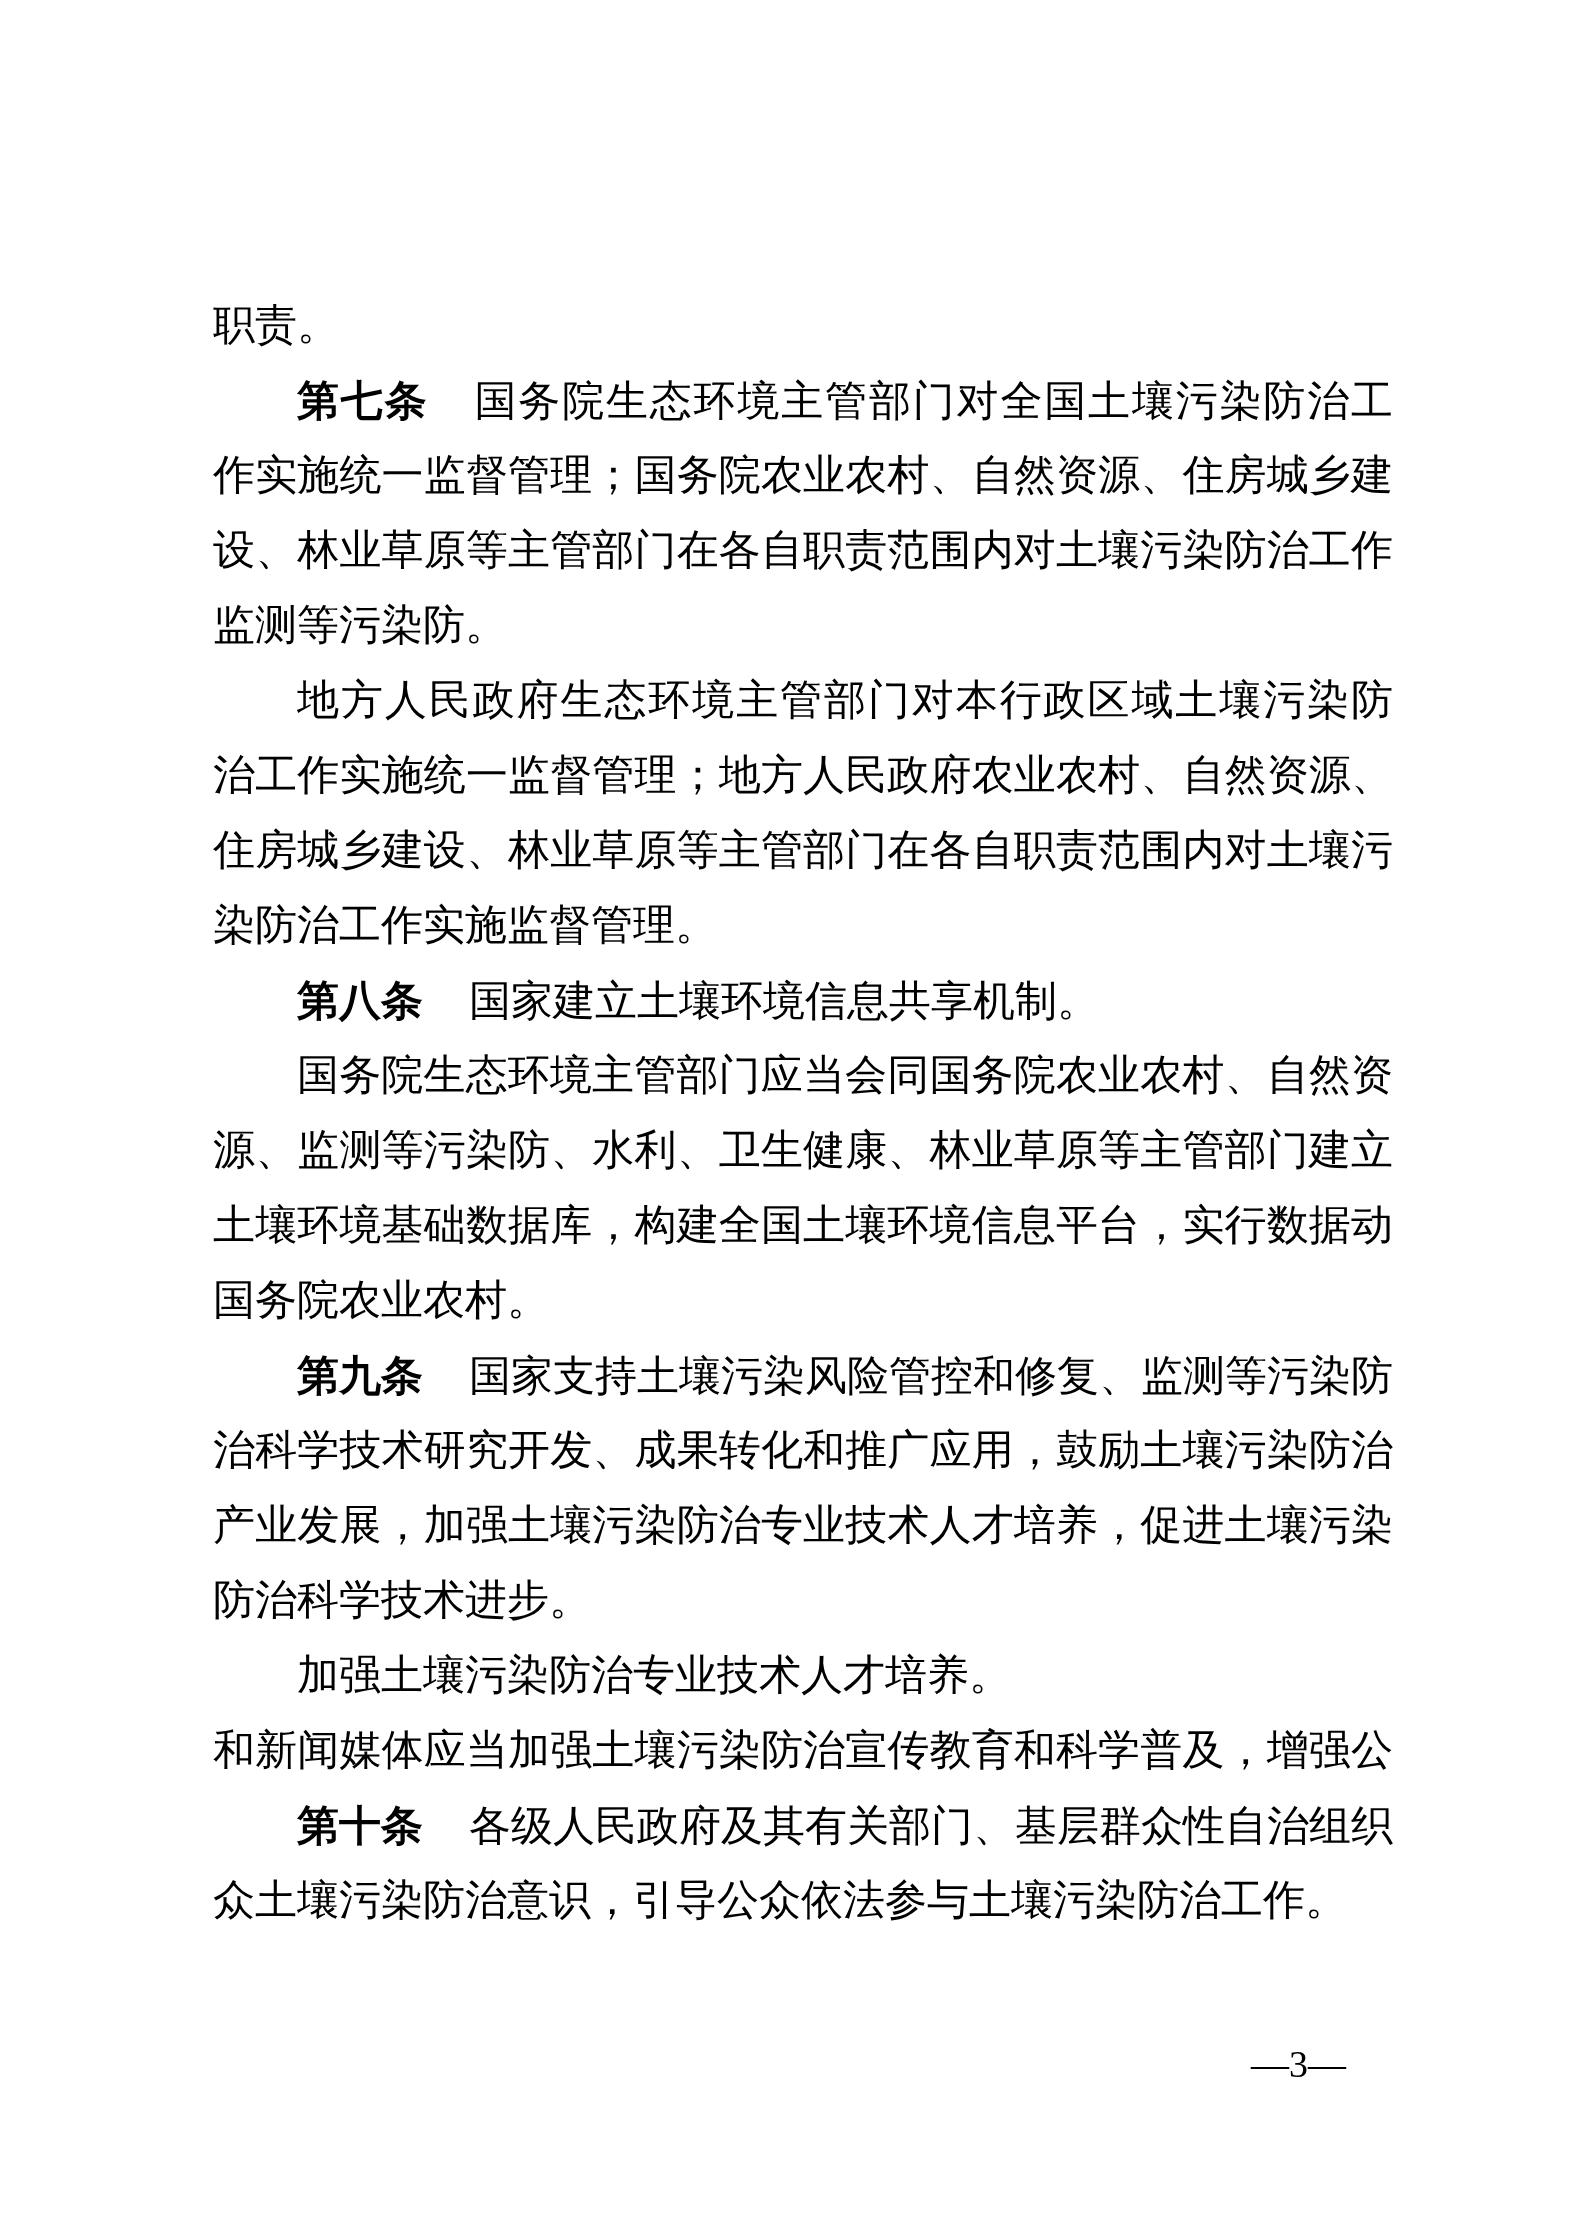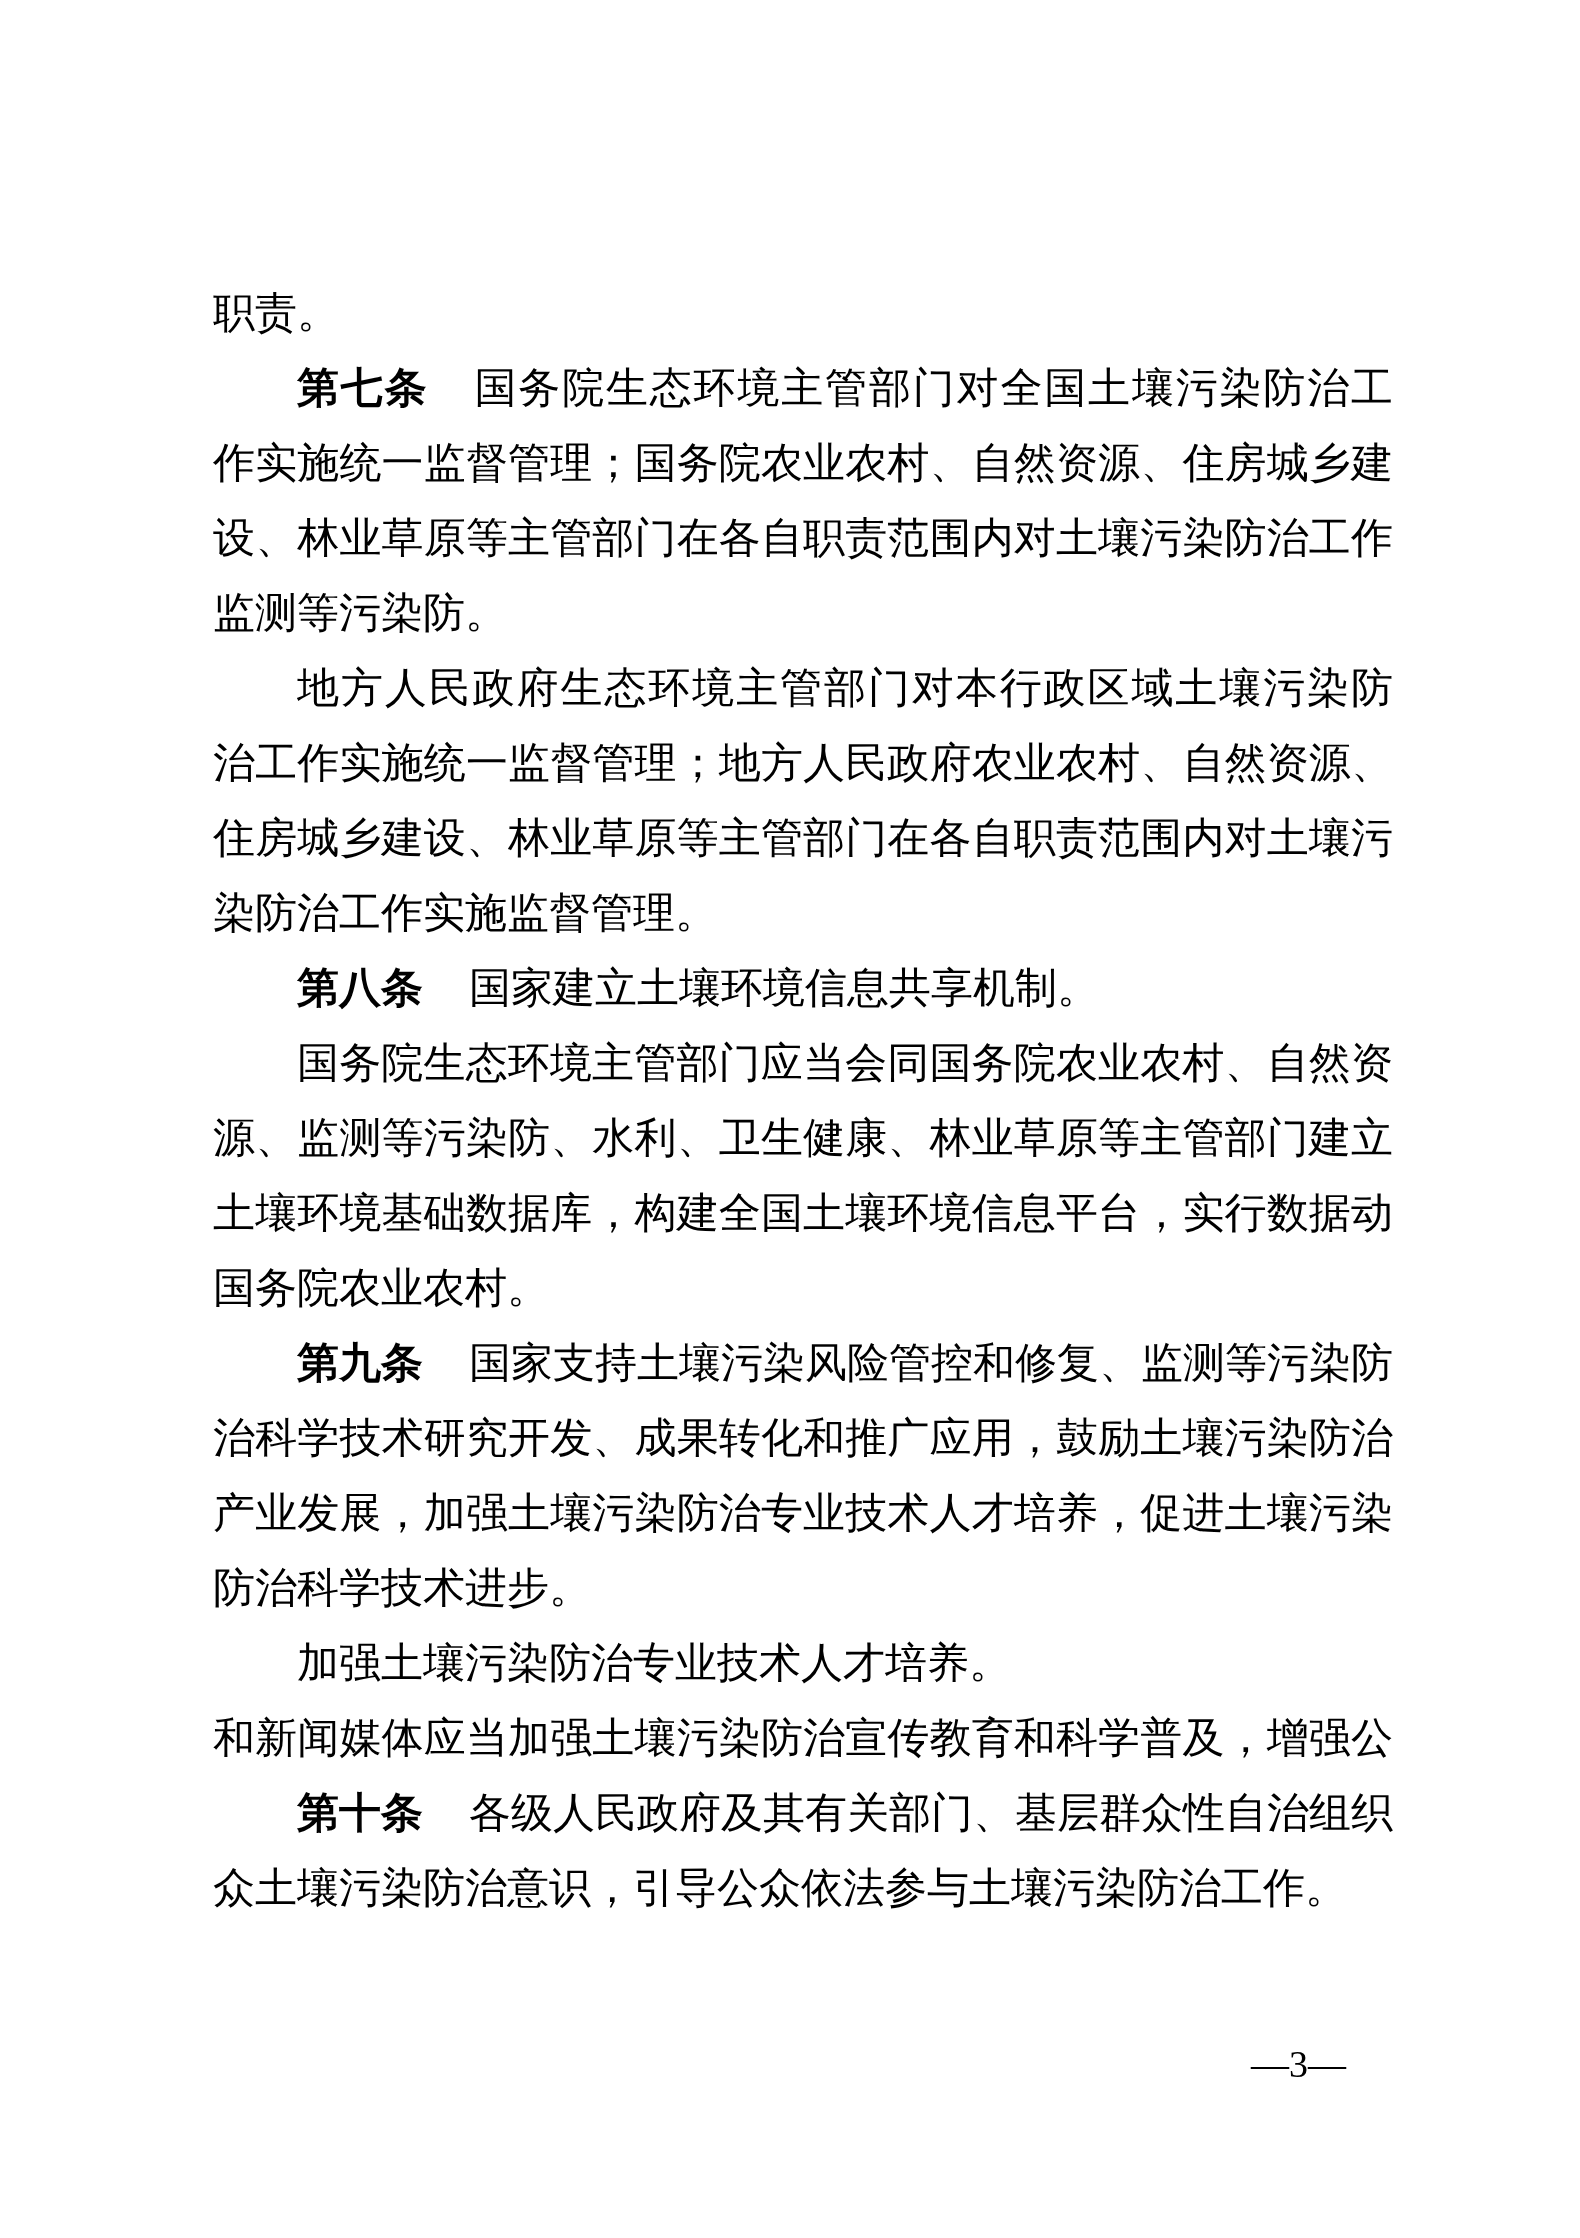--- a/index.html
+++ b/index.html
@@ -12,40 +12,40 @@
     width: 1580px;
     height: 2238px;
     background: #ffffff;
     overflow: hidden;
     font-family: "Liberation Serif", "DejaVu Serif", serif;
     color: #000000;
   }
   .text-column {
     position: absolute;
     left: 213px;
-    top: 276px;
+    top: 288px;
     width: 1180px;
   }
   .text-line {
     font-size: 42px;
     line-height: 75px;
     height: 75px;
     text-align: justify;
     text-justify: inter-ideograph;
     letter-spacing: 0;
   }
   .text-line.fill {
     text-align-last: justify;
   }
   .text-line.indent {
     padding-left: 84px;
   }
   .article-label {
     font-weight: 700;
-    font-family: Liberation Serif, serif;
+    font-family: Liberation Sans, sans-serif;
     margin-right: 46px;
   }
   .page-number {
     position: absolute;
     left: 1251px;
     top: 2044px;
     font-size: 38px;
     line-height: 40px;
     font-family: "Liberation Serif", "DejaVu Serif", serif;
     color: #000000;

